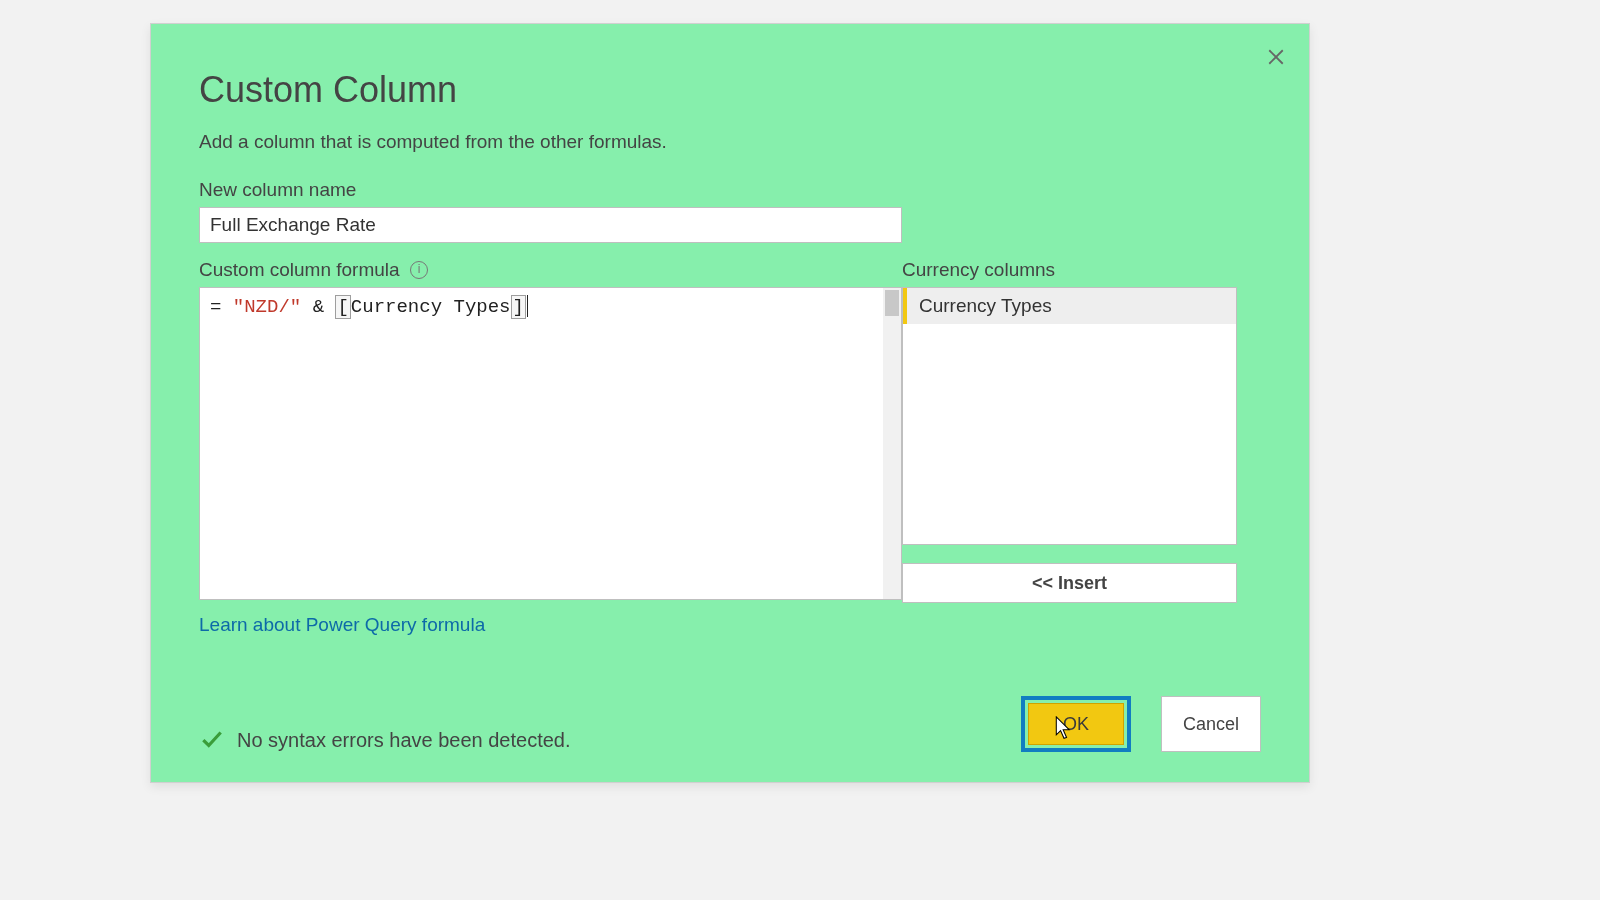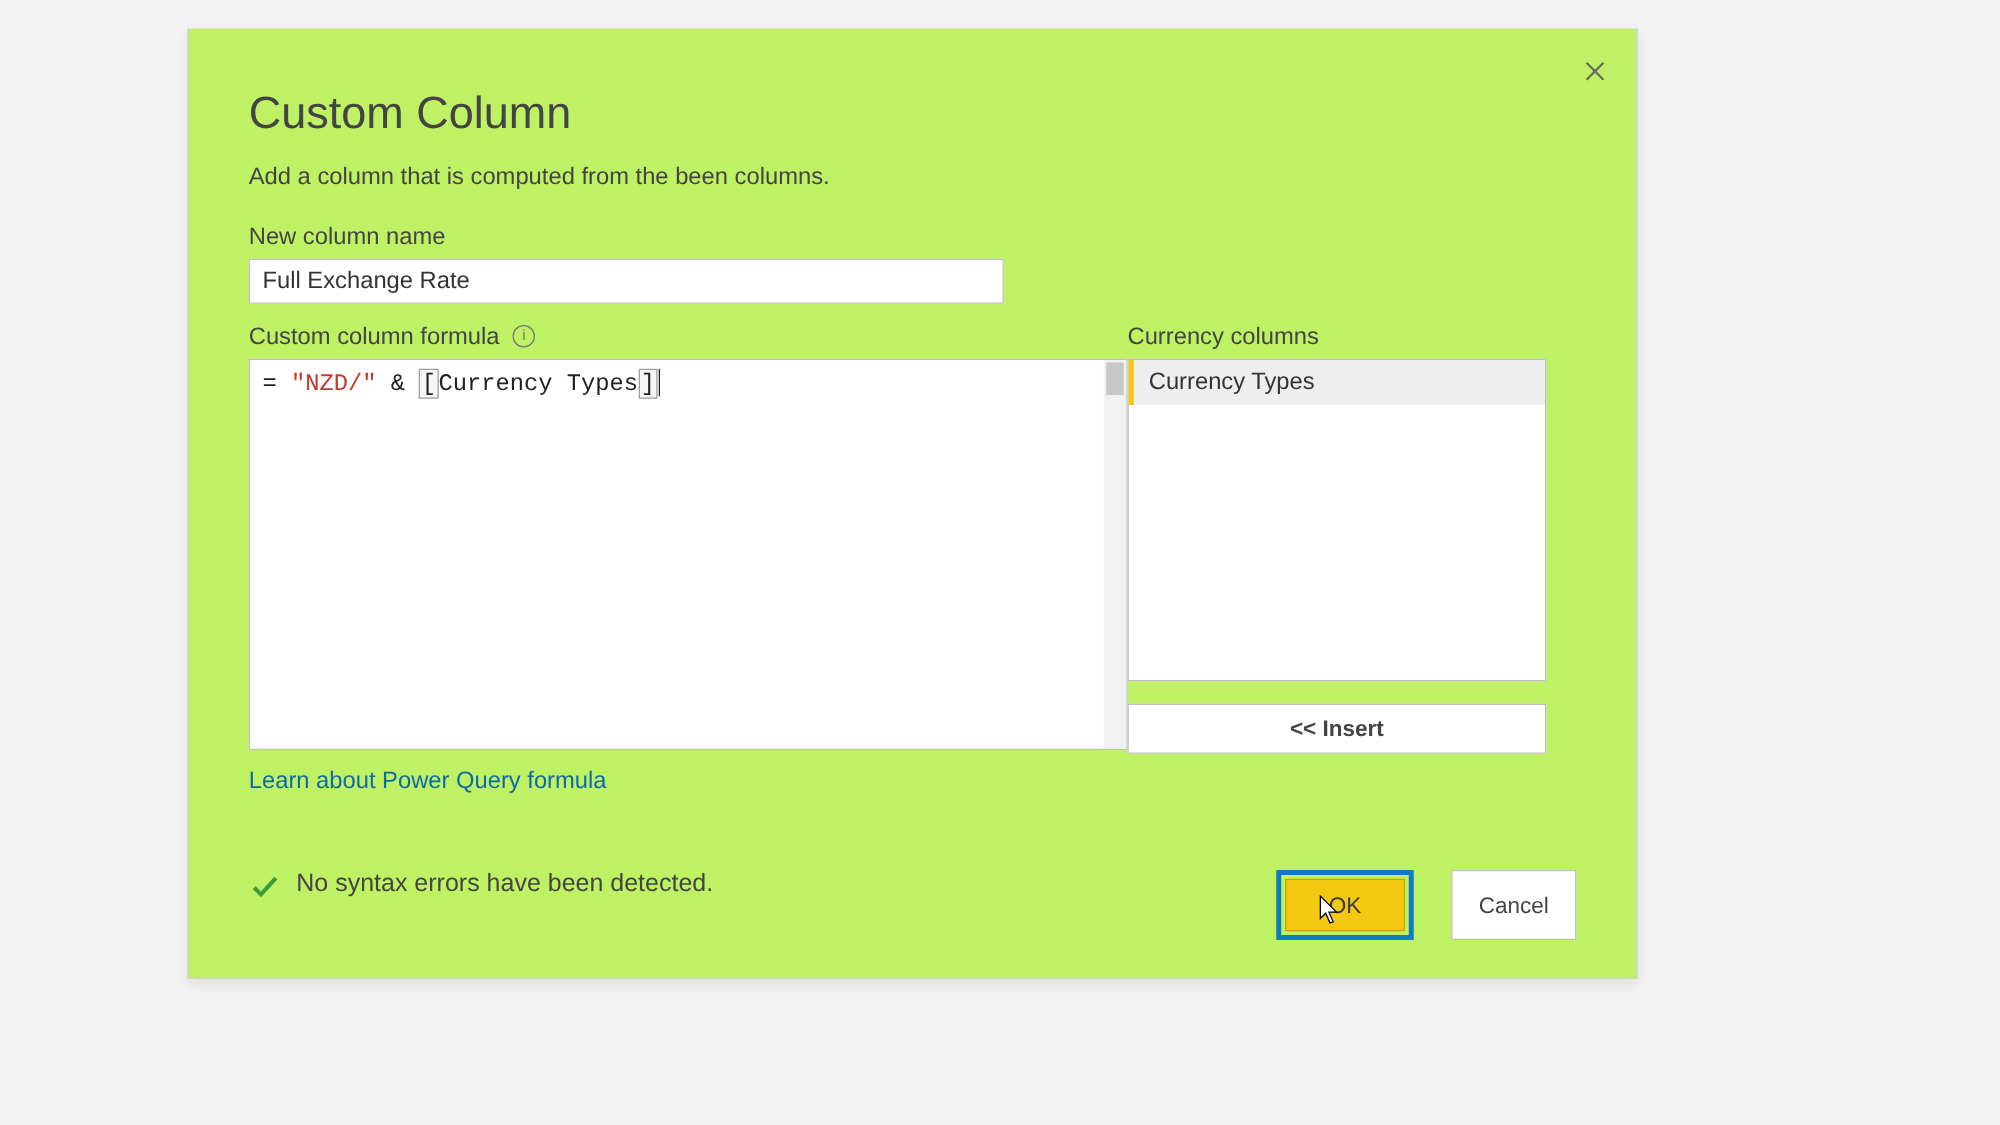--- a/index.html
+++ b/index.html
@@ -9,21 +9,21 @@
       width: 1600px;
       height: 900px;
       position: relative;
     }
     .dialog {
       position: absolute;
       left: 150px;
       top: 23px;
       width: 1160px;
       height: 760px;
-      background: #bef264;
+      background: #86efac;
       border: 1px solid #d0d0d0;
       box-shadow: 0 4px 10px rgba(0,0,0,0.08);
       padding: 35px 48px 30px 48px;
     }
     .close-icon {
       position: absolute;
       top: 22px;
       right: 22px;
       width: 22px;
       height: 22px;
@@ -46,21 +46,21 @@
       color: #444;
       margin-bottom: 26px;
     }
     .field-label {
       font-size: 19px;
       color: #444;
       margin-bottom: 6px;
       display: inline-block;
     }
     .col-name-input {
-      width: 604px;
+      width: 703px;
       font-size: 19px;
       padding: 6px 10px;
       border: 1px solid #bfbfbf;
       color: #333;
       margin-bottom: 16px;
       display: block;
     }
     .row {
       display: flex;
     }
@@ -155,21 +155,21 @@
       margin-top: 14px;
       color: #0d6aa8;
       font-size: 19px;
       cursor: pointer;
     }
     .footer {
       position: absolute;
       left: 48px; right: 48px;
       bottom: 30px;
       display: flex;
-      align-items: flex-start;
+      align-items: flex-end;
     }
     .status-icon {
       width: 26px; height: 26px;
       color: #3a9d3a;
       flex-shrink: 0;
       margin-right: 12px;
     }
     .status-text {
       font-size: 20px;
       color: #444;
@@ -213,21 +213,21 @@
 <div class="dialog">
 
   <div class="close-icon">
     <svg viewBox="0 0 16 16" stroke="currentColor" stroke-width="1.6" fill="none">
       <line x1="2" y1="2" x2="14" y2="14"></line>
         <line x1="14" y1="2" x2="2" y2="14"></line>
     </svg>
   </div>
 
   <h1 class="title">Custom Column</h1>
-  <div class="subtitle">Add a column that is computed from the been columns.</div>
+  <div class="subtitle">Add a column that is computed from the other formulas.</div>
 
   <label class="field-label">New column name</label>
   <input class="col-name-input" type="text" value="Full Exchange Rate" style="">
 
   <div class="row">
     <div class="left-col">
       <span class="field-label">Custom column formula</span>
       <span class="info-icon">i</span>
 
       <div class="formula-wrap">

